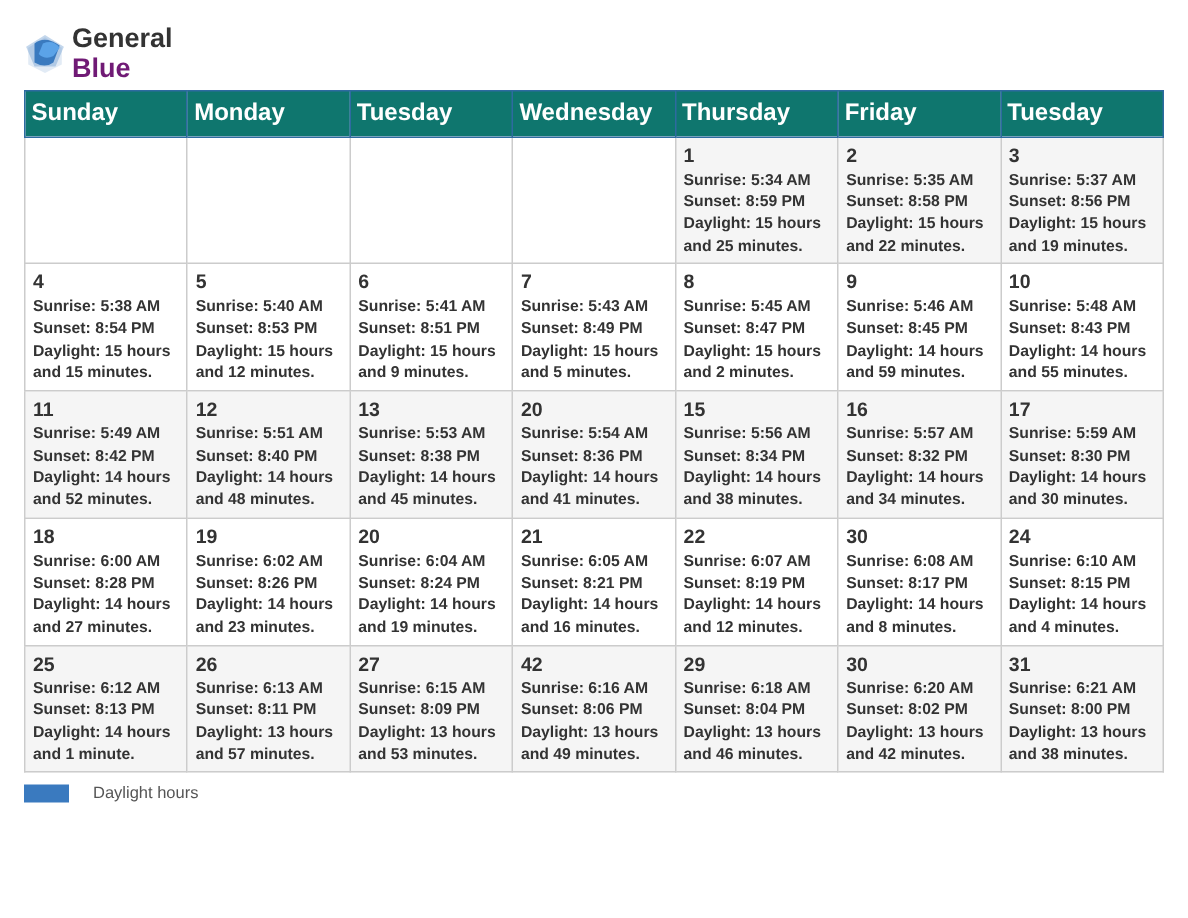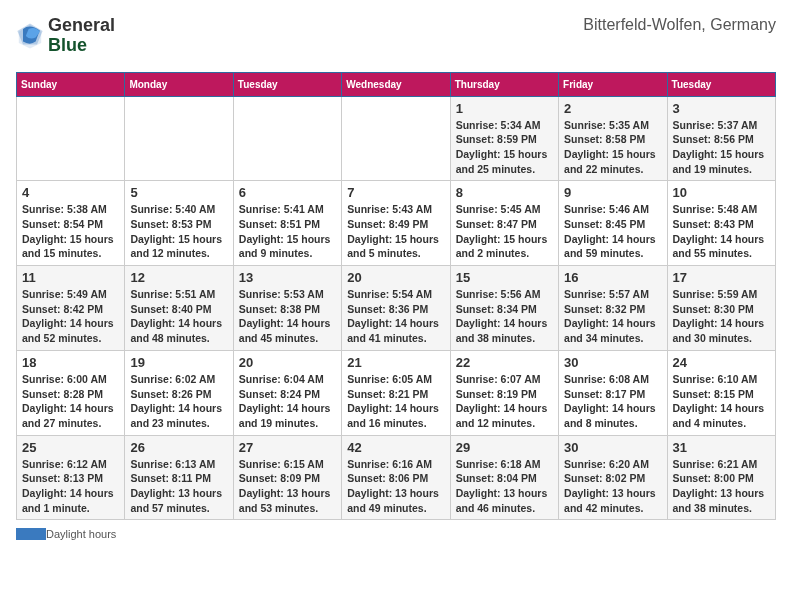--- a/index.html
+++ b/index.html
@@ -7,41 +7,41 @@
       font-family: Arial, sans-serif;
       background: #fff;
       width: 792px;
       min-height: 612px;
       padding: 16px;
     }
     .header {
       display: flex;
       justify-content: space-between;
       align-items: flex-start;
-      margin-bottom: 16px;
+      margin-bottom: 4px;
     }
     .logo {
       display: flex;
       align-items: center;
       gap: 4px;
     }
     .logo-text {
       display: flex;
       flex-direction: column;
       line-height: 1.1;
     }
     .logo-general {
       font-size: 18px;
       font-weight: bold;
       color: #333;
     }
     .logo-blue {
       font-size: 18px;
       font-weight: bold;
-      color: #14532d;
+      color: #701a75;
     }
     .logo-icon {
       width: 28px;
       height: 28px;
     }
     .title-block {
       text-align: right;
     }
     .main-title {
       font-size: 36px;
@@ -51,25 +51,25 @@
     .subtitle {
       font-size: 16px;
       color: #555;
     }
     .calendar {
       width: 100%;
       border-collapse: collapse;
       font-size: 11px;
     }
     .calendar thead th {
-      background-color: #be185d;
+      background-color: #0f766e;
       color: #fff;
       padding: 6px 4px;
       text-align: left;
-      font-size: 10px;
+      font-size: 16px;
       font-weight: bold;
       border: 1px solid #2e6aa0;
     }
     .calendar tbody td {
       border: 1px solid #ccc;
       vertical-align: top;
       padding: 4px 5px;
       width: 108px;
       min-height: 80px;
       background: #fff;
@@ -95,21 +95,21 @@
     }
     .empty-cell {
       background: #fff !important;
     }
     .footer {
       margin-top: 8px;
       font-size: 11px;
       color: #555;
       display: flex;
       align-items: flex-start;
-      gap: 0;
+      gap: 16px;
     }
     .footer-swatch {
       width: 30px;
       height: 12px;
       background: #3a7abf;
       display: inline-block;
     }
   </style>
 </head>
 <body>
@@ -121,21 +121,20 @@
       <polygon points="20,2 38,13 30,32 10,32 2,13" fill="#3a7abf" opacity="0.3"></polygon>
       <path d="M10,10 Q20,2 34,12 L28,28 Q20,34 10,28 Z" fill="#3a7abf"></path>
       <path d="M18,10 Q28,6 34,14 L28,22 Q20,26 14,20 Z" fill="#5ba3e8"></path>
     </svg>
     <div class="logo-text">
       <span class="logo-general">General</span>
       <span class="logo-blue">Blue</span>
     </div>
   </div>
   <div class="title-block">
-    <div class="subtitle">Bitterfeld-Wolfen, Germany</div>
   </div>
 </div>
 
 <table class="calendar">
   <thead>
     <tr>
     <th>Sunday</th>
         <th>Monday</th>
         <th>Tuesday</th>
         <th>Wednesday</th>

